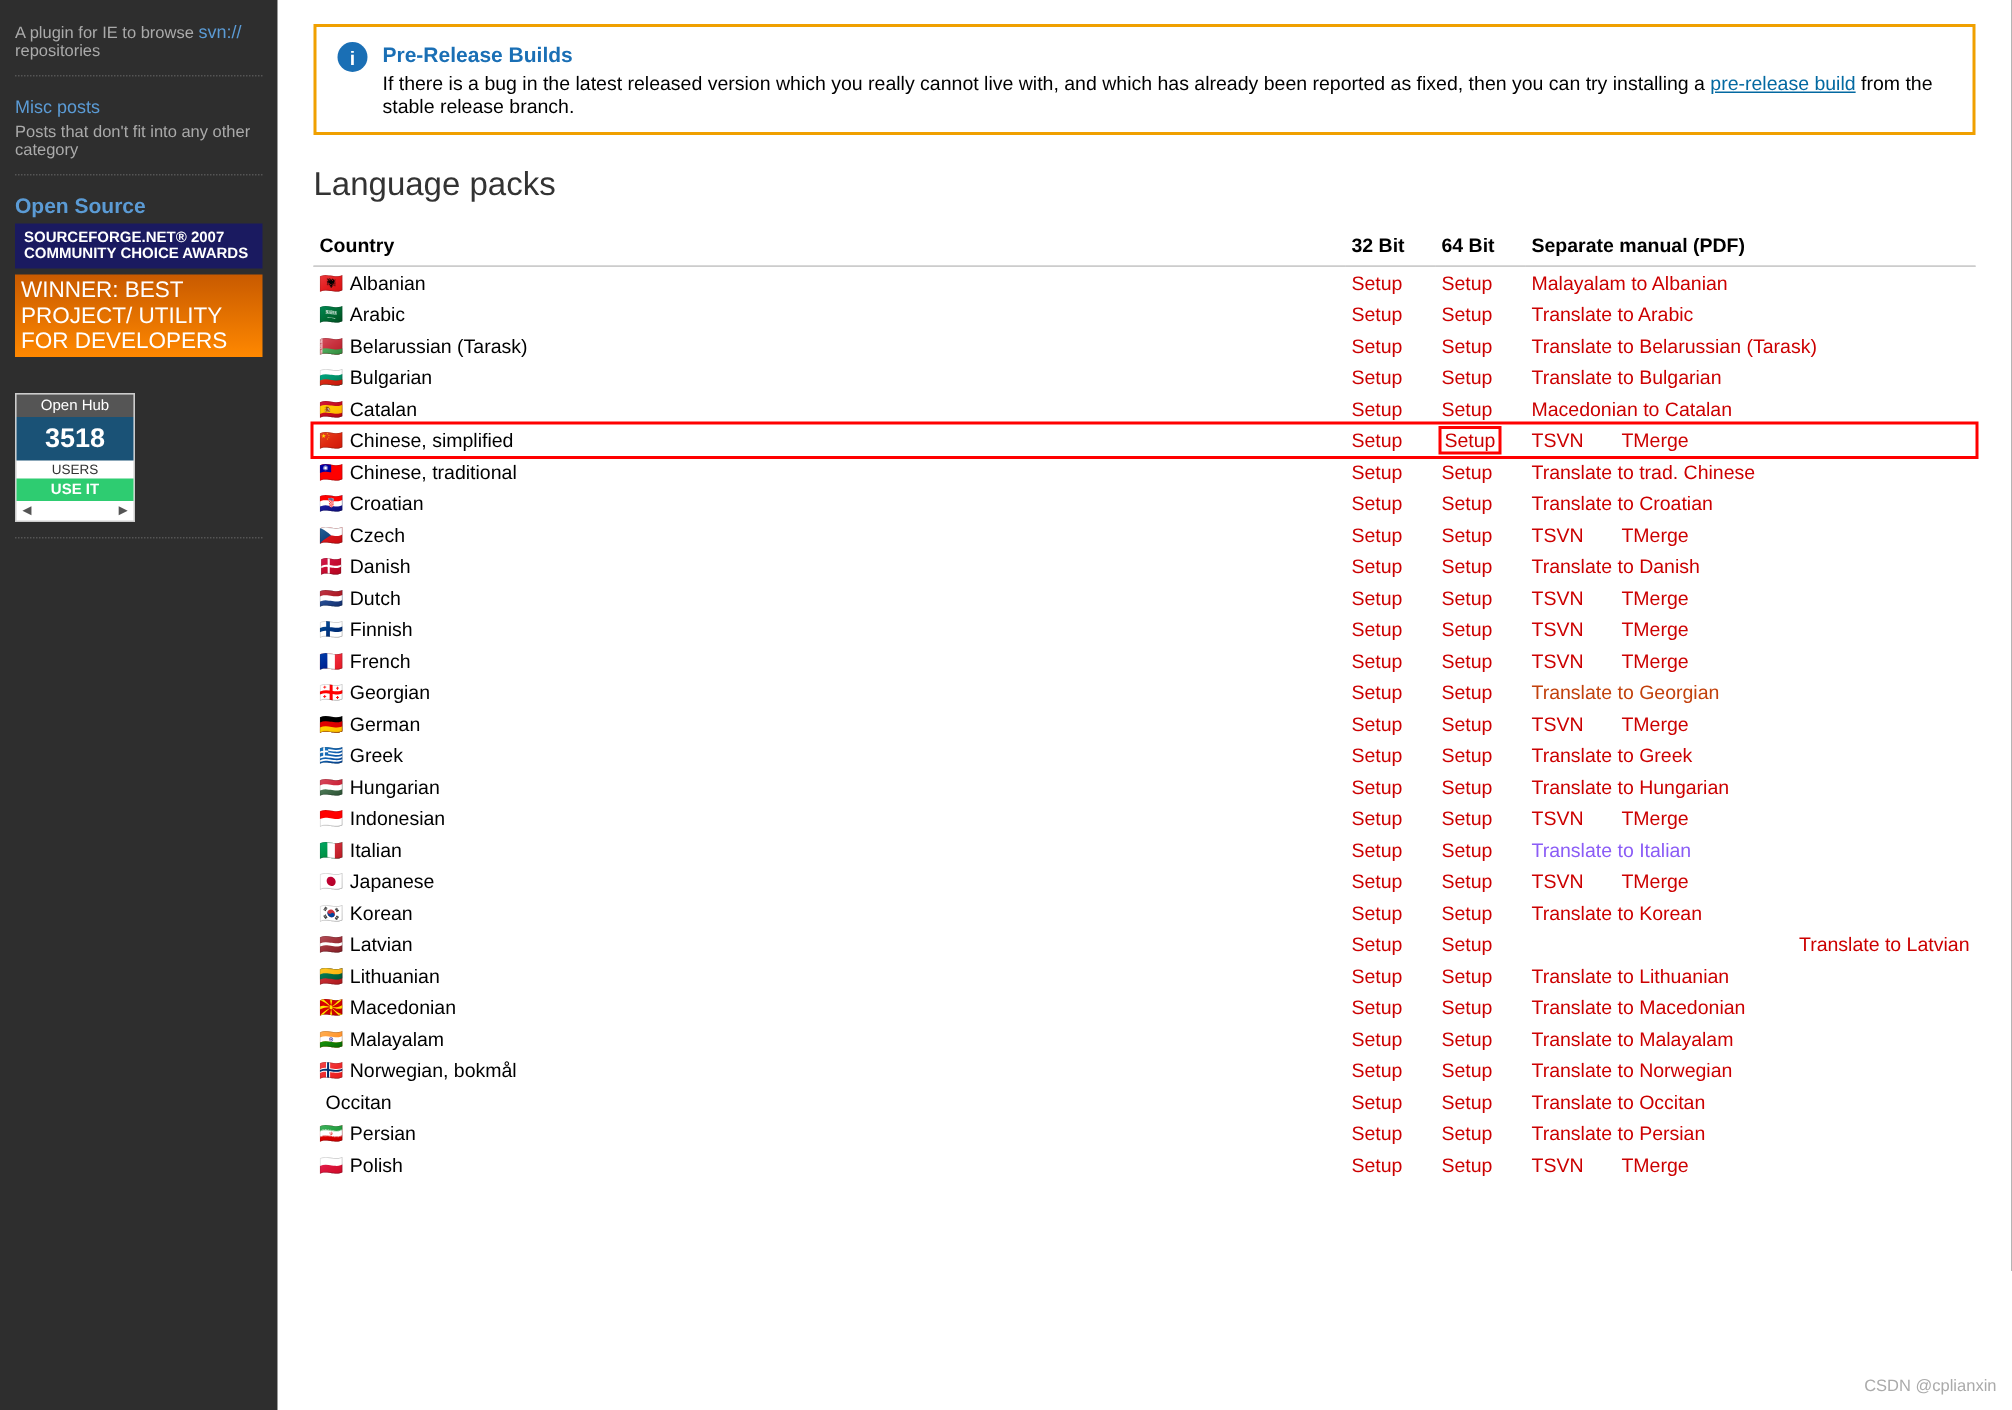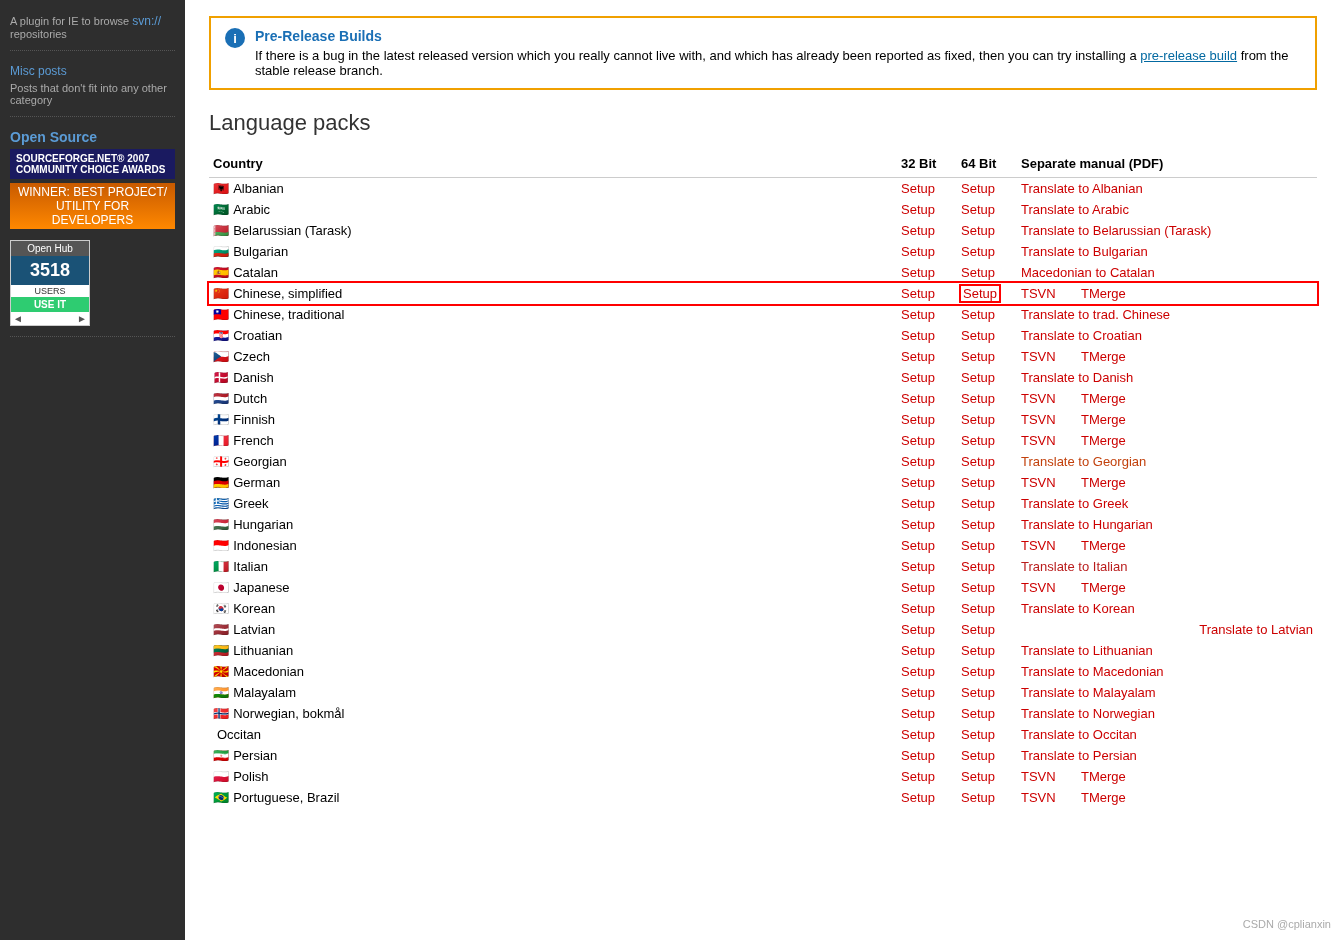--- a/index.html
+++ b/index.html
@@ -22,23 +22,22 @@
       background: #1a1a60;
       color: white;
       padding: 4px 6px;
       font-size: 10px;
       font-weight: bold;
       margin-bottom: 4px;
     }
     .sf-award {
       background: linear-gradient(to bottom, #c85a00, #ff8800);
       color: white;
-      font-size: 12px;
+      font-size: 15px;
       padding: 2px 4px;
-      text-align: center;
     }
 
     .open-hub-widget {
       background: white;
       border: 1px solid #ccc;
       width: 80px;
       margin-top: 8px;
       font-size: 10px;
     }
     .open-hub-header {
@@ -146,21 +145,21 @@
     <a href="#">Misc posts</a>
     <p>Posts that don't fit into any other category</p>
   </div>
   <div class="sidebar-section">
     <div class="open-source-title">Open Source</div>
     <div class="sourceforge-badge">
       <div>SOURCEFORGE.NET® 2007</div>
       <div>COMMUNITY CHOICE AWARDS</div>
     </div>
     <div class="sf-award">WINNER: BEST PROJECT/ UTILITY FOR DEVELOPERS</div>
-    <div style="margin-top:11px;">
+    <div style="margin-top:24px;">
       <div class="open-hub-widget">
         <div class="open-hub-header">Open Hub</div>
         <div class="open-hub-count">3518</div>
         <div class="open-hub-users">USERS</div>
         <div class="open-hub-use">USE IT</div>
         <div class="hub-scroll">
           <span>◄</span>
           <span>►</span>
         </div>
       </div>
@@ -186,21 +185,21 @@
         <th class="col-32">32 Bit</th>
         <th class="col-64">64 Bit</th>
         <th class="col-manual">Separate manual (PDF)</th>
       </tr>
     </thead>
     <tbody id="lang-tbody">
     <tr>
           <td style="min-width: 210px;"><span style="margin-right:4px;">🇦🇱</span><span>Albanian</span></td>
           <td style="width: 60px;"><a href="#" style="color:#c00;">Setup</a></td>
           <td style="width: 60px;"><a href="#" style="color:#c00;">Setup</a></td>
-          <td style="width: 300px;"><a href="#" style="color:#c00;">Translate to Albanian</a></td>
+          <td style="width: 300px;"><a href="#" style="color:#c00;">Malayalam to Albanian</a></td>
         </tr>
         <tr>
           <td style="min-width: 210px;"><span style="margin-right:4px;">🇸🇦</span><span>Arabic</span></td>
           <td style="width: 60px;"><a href="#" style="color:#c00;">Setup</a></td>
           <td style="width: 60px;"><a href="#" style="color:#c00;">Setup</a></td>
           <td style="width: 300px;"><a href="#" style="color:#c00;">Translate to Arabic</a></td>
         </tr>
         <tr>
           <td style="min-width: 210px;"><span style="margin-right:4px;">🇧🇾</span><span>Belarussian (Tarask)</span></td>
           <td style="width: 60px;"><a href="#" style="color:#c00;">Setup</a></td>
@@ -294,21 +293,21 @@
         <tr>
           <td style="min-width: 210px;"><span style="margin-right:4px;">🇮🇩</span><span>Indonesian</span></td>
           <td style="width: 60px;"><a href="#" style="color:#c00;">Setup</a></td>
           <td style="width: 60px;"><a href="#" style="color:#c00;">Setup</a></td>
           <td style="width: 300px;"><a href="#" style="color:#c00;">TSVN</a>&nbsp;&nbsp;&nbsp;&nbsp;&nbsp;&nbsp;&nbsp;<a href="#" style="color:#c00;">TMerge</a></td>
         </tr>
         <tr>
           <td style="min-width: 210px;"><span style="margin-right:4px;">🇮🇹</span><span>Italian</span></td>
           <td style="width: 60px;"><a href="#" style="color:#c00;">Setup</a></td>
           <td style="width: 60px;"><a href="#" style="color:#c00;">Setup</a></td>
-          <td style="width: 300px;"><a href="#" style="color:#b91c1c;">Translate to Italian</a></td>
+          <td style="width: 300px;"><a href="#" style="color:#8b5cf6;">Translate to Italian</a></td>
         </tr>
         <tr>
           <td style="min-width: 210px;"><span style="margin-right:4px;">🇯🇵</span><span>Japanese</span></td>
           <td style="width: 60px;"><a href="#" style="color:#c00;">Setup</a></td>
           <td style="width: 60px;"><a href="#" style="color:#c00;">Setup</a></td>
           <td style="width: 300px;"><a href="#" style="color:#c00;">TSVN</a>&nbsp;&nbsp;&nbsp;&nbsp;&nbsp;&nbsp;&nbsp;<a href="#" style="color:#c00;">TMerge</a></td>
         </tr>
         <tr>
           <td style="min-width: 210px;"><span style="margin-right:4px;">🇰🇷</span><span>Korean</span></td>
           <td style="width: 60px;"><a href="#" style="color:#c00;">Setup</a></td>
@@ -352,26 +351,20 @@
           <td style="width: 300px;"><a href="#" style="color:#c00;">Translate to Occitan</a></td>
         </tr>
         <tr>
           <td style="min-width: 210px;"><span style="margin-right:4px;">🇮🇷</span><span>Persian</span></td>
           <td style="width: 60px;"><a href="#" style="color:#c00;">Setup</a></td>
           <td style="width: 60px;"><a href="#" style="color:#c00;">Setup</a></td>
           <td style="width: 300px;"><a href="#" style="color:#c00;">Translate to Persian</a></td>
         </tr>
         <tr>
           <td style="min-width: 210px;"><span style="margin-right:4px;">🇵🇱</span><span>Polish</span></td>
-          <td style="width: 60px;"><a href="#" style="color:#c00;">Setup</a></td>
-          <td style="width: 60px;"><a href="#" style="color:#c00;">Setup</a></td>
-          <td style="width: 300px;"><a href="#" style="color:#c00;">TSVN</a>&nbsp;&nbsp;&nbsp;&nbsp;&nbsp;&nbsp;&nbsp;<a href="#" style="color:#c00;">TMerge</a></td>
-        </tr>
-        <tr>
-          <td style="min-width: 210px;"><span style="margin-right:4px;">🇧🇷</span><span>Portuguese, Brazil</span></td>
           <td style="width: 60px;"><a href="#" style="color:#c00;">Setup</a></td>
           <td style="width: 60px;"><a href="#" style="color:#c00;">Setup</a></td>
           <td style="width: 300px;"><a href="#" style="color:#c00;">TSVN</a>&nbsp;&nbsp;&nbsp;&nbsp;&nbsp;&nbsp;&nbsp;<a href="#" style="color:#c00;">TMerge</a></td>
         </tr>
       </tbody>
   </table>
 </div>
 
 <div class="watermark">CSDN @cplianxin</div>
 

